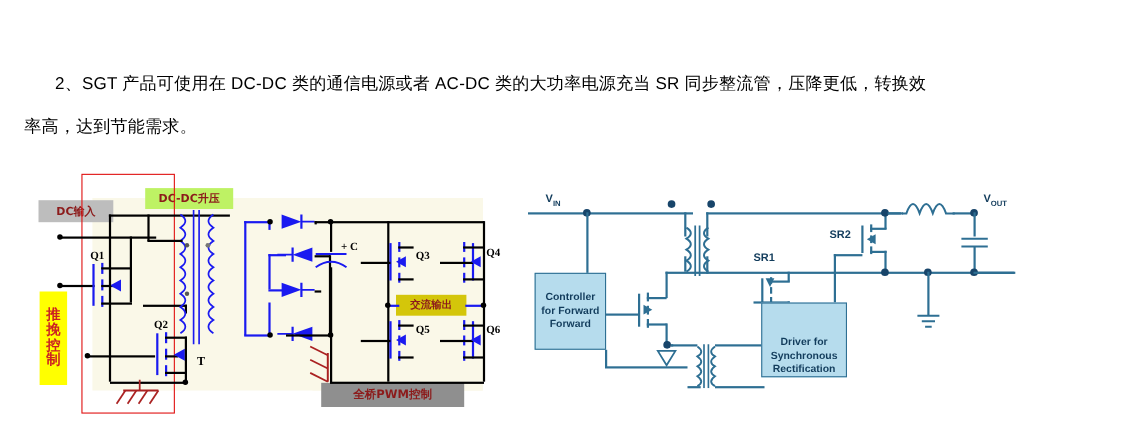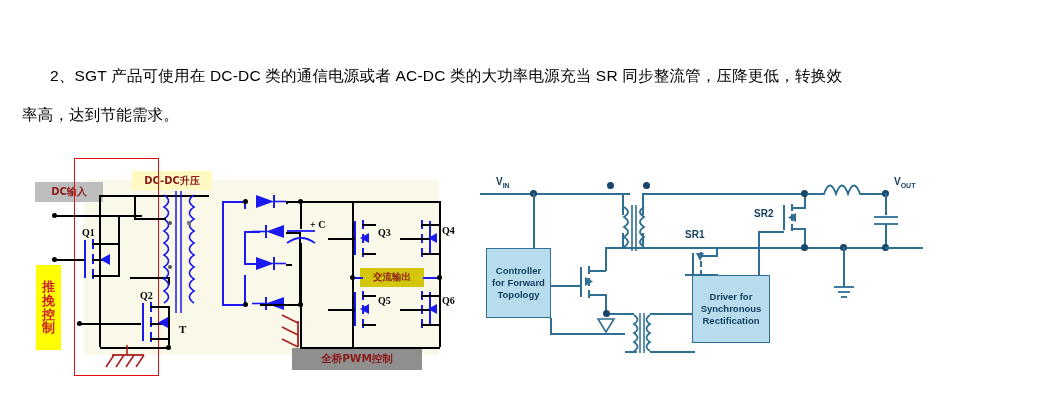--- a/index.html
+++ b/index.html
@@ -35,21 +35,21 @@
   .wire{position:absolute;background:#000;}
   .wire.h{height:1.6px;}
   .wire.v{width:1.6px;}
   .bwire{position:absolute;background:#1a1af0;}
   .bwire.h{height:1.8px;}
   .bwire.v{width:1.8px;}
   .dot{position:absolute;width:5px;height:5px;border-radius:50%;background:#000;}
 
   .lbl-dcdc{
     position:absolute;left:110px;top:16px;width:80px;height:19px;
-    background:#fef9c3;color:#8c1b1b;font-size:10px;font-weight:bold;
+    background:#bef264;color:#8c1b1b;font-size:10px;font-weight:bold;
     display:flex;align-items:center;justify-content:center;
     font-family:"DejaVu Sans",sans-serif;
   }
   .lbl-acdc{
     position:absolute;left:273px;top:16px;width:130px;height:19px;
     background:#dedbb0;color:#8c1b1b;font-size:10px;font-weight:bold;
     display:flex;align-items:center;justify-content:center;
     font-family:"DejaVu Sans",sans-serif;
   }
   .lbl-dcin{
@@ -328,21 +328,21 @@
     <div class="bl v" style="left:172px;top:38px;height:22px;"></div>
     <div class="bl h" style="left:172px;top:38px;width:177px;"></div>
     <div class="bl v" style="left:172px;top:78px;height:15px;"></div>
     <div class="bl h" style="left:135px;top:92px;width:39px;"></div>
     <div class="bl h" style="left:172px;top:92px;width:280px;"></div>
 
     <div class="rbox" style="left:16px;top:93px;width:65px;height:70px;">
       <div>
         <div>Controller</div>
         <div>for Forward</div>
-        <div>Topology</div>
+        <div>Forward</div>
       </div>
     </div>
     <div class="bl h" style="left:80px;top:130px;width:30px;"></div>
     <div class="bl h" style="left:80px;top:178px;width:75px;"></div>
     <div class="bl v" style="left:80px;top:163px;height:16px;"></div>
 
     <div class="bl v" style="left:110px;top:112px;height:30px;"></div>
     <div class="bl v" style="left:118px;top:111px;height:8px;"></div>
     <div class="bl v" style="left:118px;top:123px;height:8px;"></div>
     <div class="bl v" style="left:118px;top:135px;height:8px;"></div>
@@ -391,21 +391,21 @@
     <div class="bl h" style="left:321px;top:52px;width:15px;"></div>
     <div class="bl v" style="left:334px;top:38px;height:15px;"></div>
     <div class="bl h" style="left:321px;top:73px;width:15px;"></div>
     <div class="bl v" style="left:334px;top:73px;height:20px;"></div>
     <div class="bl h" style="left:288px;top:76px;width:26px;"></div>
     <div class="bl v" style="left:288px;top:76px;height:44px;"></div>
     <svg style="position:absolute;left:316px;top:57px;" width="12" height="11">
       <polygon points="10,1 10,10 2,5.5" fill="#2e6f93"></polygon>
     </svg>
 
-    <div class="rbox" style="left:222px;top:120px;width:78px;height:68px;">
+    <div class="rbox" style="left:222px;top:120px;width:78px;height:68px;align-items:flex-end;">
       <div>
         <div>Driver for</div>
         <div>Synchronous</div>
         <div>Rectification</div>
       </div>
     </div>
 
     <div class="bdot" style="left:331px;top:35px;"></div>
     <div class="bdot" style="left:331px;top:89px;"></div>
     <div class="bl h" style="left:337px;top:38px;width:14px;"></div>

